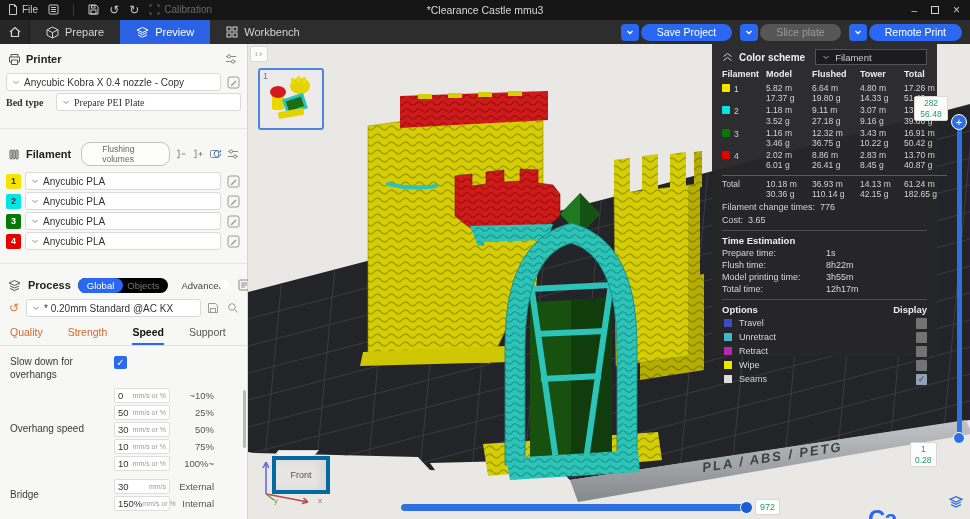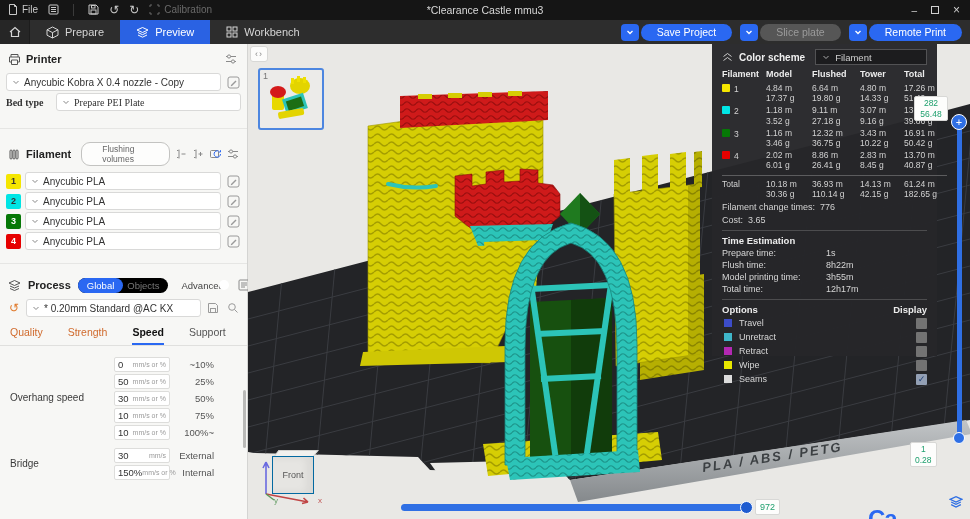--- a/index.html
+++ b/index.html
@@ -105,21 +105,21 @@
   .tip { position:absolute; background:#fdfdfc; border:1px solid #d8d8d6; border-radius:2px; color:#1fa06e; font-size:8.5px; line-height:1.25; text-align:center; padding:1px 4px; }
   .tip-top { left:666px; top:52px; min-width:34px; }
   .tip-bot { left:662px; top:398px; min-width:26px; }
   .htrack { position:absolute; left:153px; top:460px; width:349px; height:7px; background:#2f6fe4; border-radius:4px; }
   .hhandle { position:absolute; left:492px; top:457px; width:13px; height:13px; border-radius:50%; background:#1f5cd0; border:1px solid #fff; }
   .hvalue { position:absolute; left:507px; top:455px; background:#fdfdfc; border:1px solid #d8d8d6; border-radius:2px; color:#1fa06e; font-size:9px; padding:0 4px; line-height:14px; }
   .layers-btn { position:absolute; left:701px; top:451px; color:#2f6fe4; }
 
   
   .gizmo { position:absolute; left:8px; top:404px; width:70px; height:64px; }
-  .gz-cube { position:absolute; left:16px; top:8px; width:42px; height:38px; background:#e6e5e2; border:1px solid #0369a1; box-shadow:inset -6px 0 8px rgba(0,0,0,0.06); display:flex; align-items:center; justify-content:center; font-size:9px; color:#555; }
+  .gz-cube { position:absolute; left:16px; top:8px; width:58px; height:38px; background:#e6e5e2; border:4px solid #0369a1; box-shadow:inset -6px 0 8px rgba(0,0,0,0.06); display:flex; align-items:center; justify-content:center; font-size:9px; color:#555; }
   .gz-top { position:absolute; left:20px; top:2px; width:40px; height:7px; background:#f2f1ee; transform:skewX(-38deg); border:1px solid #d2d1ce; }
   .gz-xlab { position:absolute; left:62px; top:48px; color:#c05555; font-size:8px; }
   .gz-ylab { position:absolute; left:18px; top:48px; color:#6aa06a; font-size:8px; }
 
   .logo-partial { position:absolute; left:620px; top:461px; width:52px; height:14px; overflow:hidden; }
   .logo-partial span { font-size:24px; font-weight:bold; color:#2a68f2; letter-spacing:-1px; }
 </style>
 </head>
 <body>
 
@@ -411,20 +411,24 @@
       <div class="ptabs">
         <span class="ptab mod">Quality</span>
         <span class="ptab mod">Strength</span>
         <span class="ptab active">Speed</span>
         <span class="ptab">Support</span>
         <span class="ptab">Multimaterial</span>
         <span class="ptab">O...</span>
       </div>
 
       <div class="param">
+        <div class="param-row" style="margin-bottom:6px;">
+          <span class="param-label">Slow down for overhangs</span>
+          <span class="cb">✓</span>
+        </div>
 
         <div class="param-row">
           <span class="param-label" style="align-self:center;">Overhang speed</span>
           <div>
             <div class="inp-row">
               <span class="inp">
                   <span class="val">0</span>
                   <span class="unit">mm/s or %</span>
                 </span>
               <span class="range">~10%</span>
@@ -612,21 +616,21 @@
           <span class="fth">Model</span>
           <span class="fth">Flushed</span>
           <span class="fth">Tower</span>
           <span class="fth">Total</span>
 
           <div class="frow1">
               <span class="fchip" style="background: rgb(245, 230, 0);"></span>
               <span class="fcell">1</span>
             </div>
           <div class="fcell">
-              <span>4.84 m</span>
+              <span>5.82 m</span>
               <span>17.37 g</span>
             </div>
           <div class="fcell">
               <span>6.64 m</span>
               <span>19.80 g</span>
             </div>
           <div class="fcell">
               <span>4.80 m</span>
               <span>14.33 g</span>
             </div>

